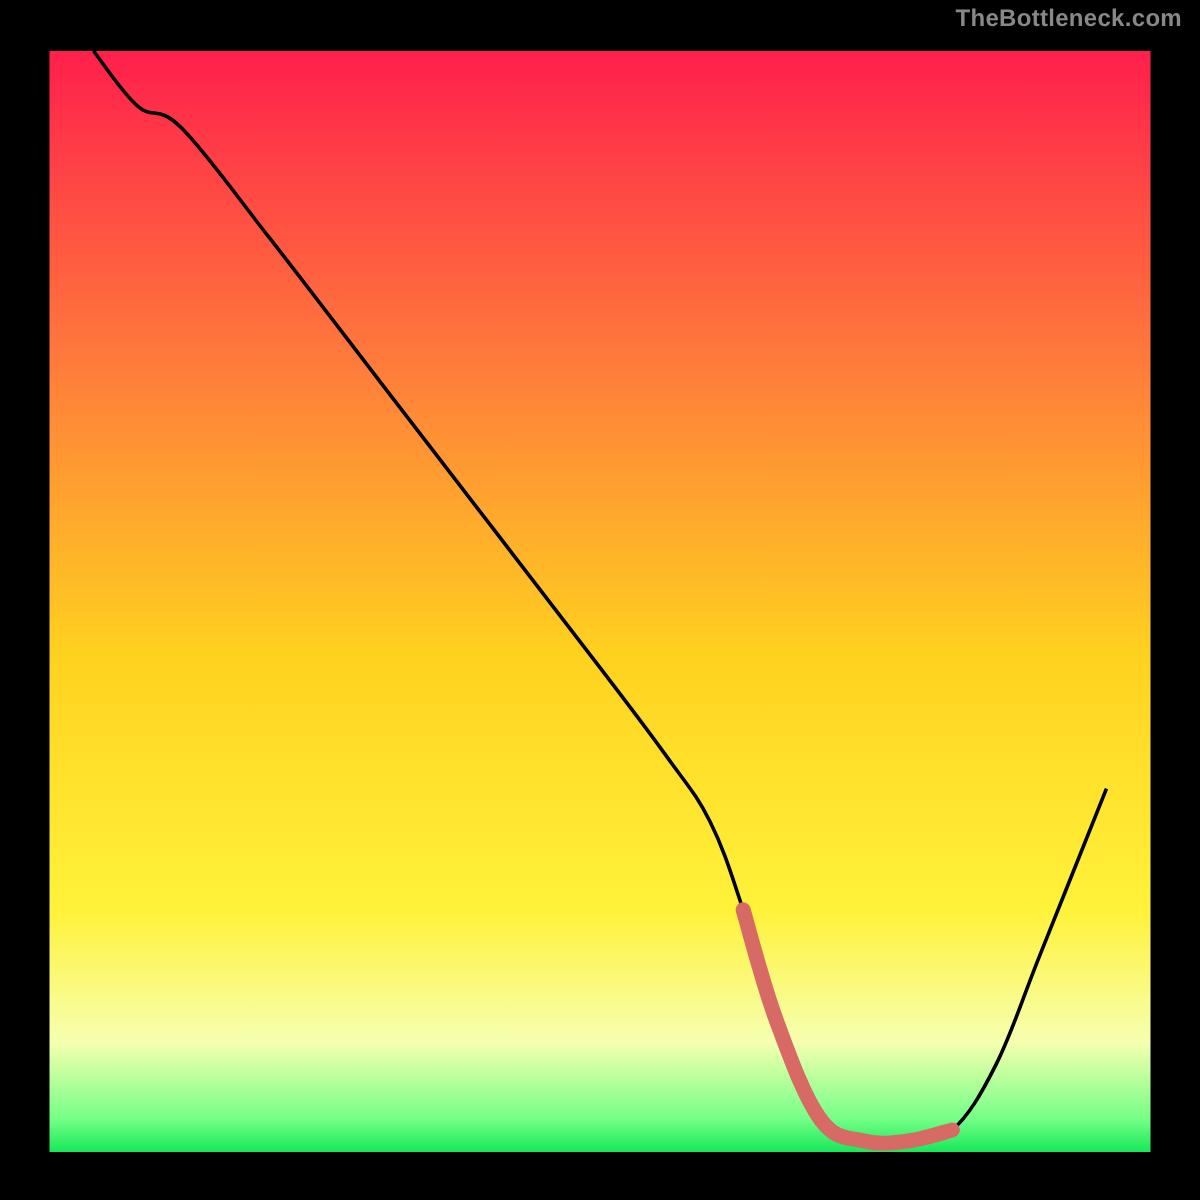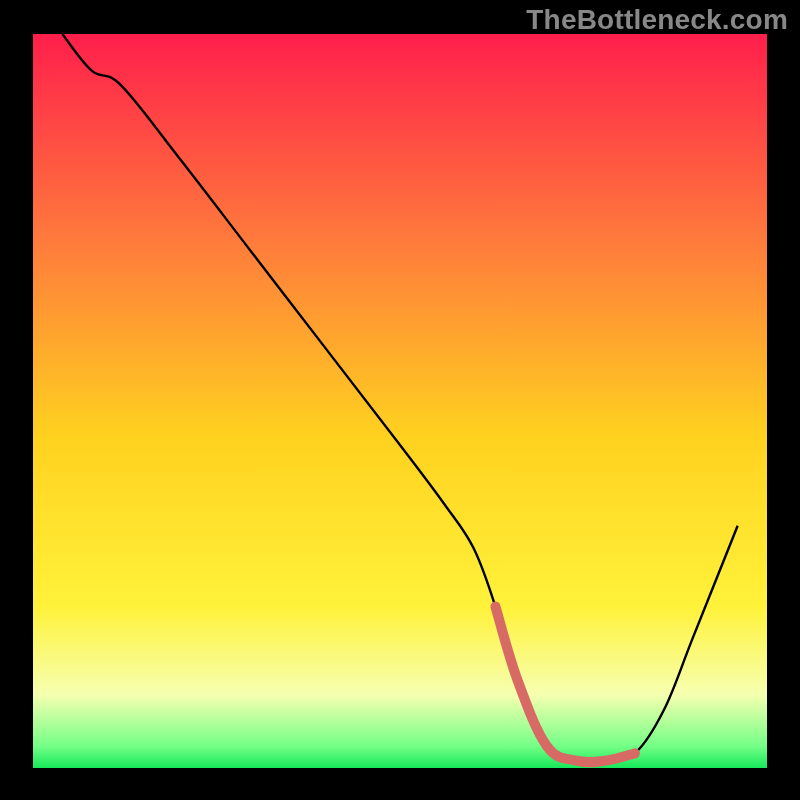--- a/index.html
+++ b/index.html
@@ -14,21 +14,21 @@
     position: relative;
     width: 800px;
     height: 800px;
     background: #000;
   }
   .watermark {
     position: absolute;
     top: 4px;
     right: 12px;
     font-family: Arial, Helvetica, sans-serif;
-    font-size: 28px;
+    font-size: 16px;
     font-weight: 600;
     color: #888888;
     letter-spacing: 0.2px;
     z-index: 5;
   }
   svg.plot {
     position: absolute;
     left: 0;
     top: 0;
     width: 800px;

